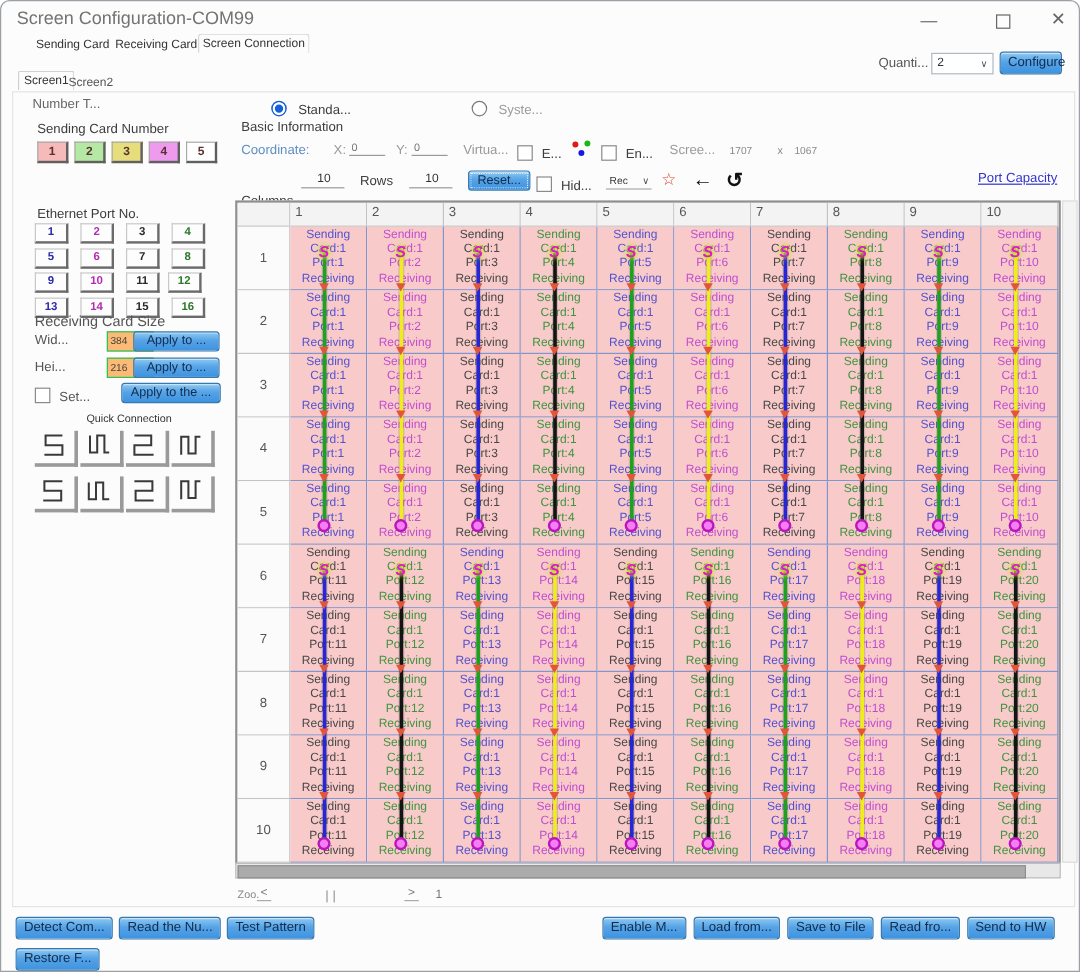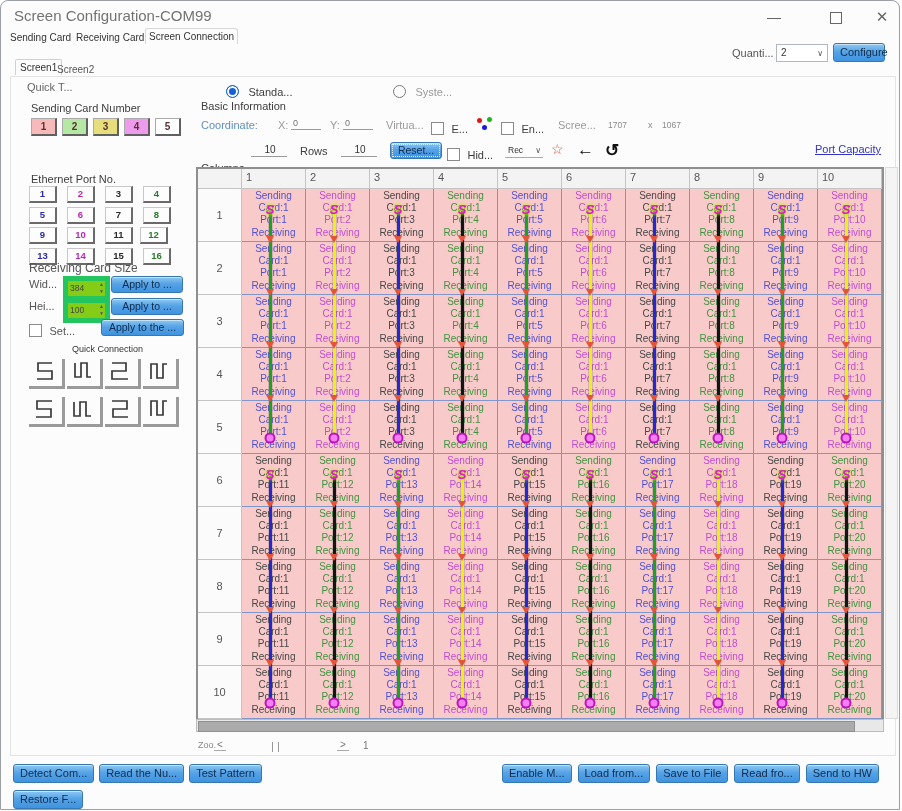--- a/index.html
+++ b/index.html
@@ -5,42 +5,42 @@
   html,body{margin:0;padding:0;background:#fff;width:902px;height:811px;overflow:hidden;
     font-family:"Liberation Sans",sans-serif;-webkit-font-smoothing:antialiased;}
   .abs{position:absolute;}
   #win{position:absolute;left:0;top:0;width:900px;height:810px;background:#fcfcfc;
     border:1px solid #9aa0a6;border-radius:8px 8px 0 0;box-sizing:border-box;}
   
   .title{left:13px;top:6px;font-size:15px;color:#737373;}
   .winbtn{top:5px;width:30px;height:22px;text-align:center;color:#666;font-size:14px;line-height:22px;cursor:default;}
   .maxbox{display:inline-block;width:10px;height:10px;border:1px solid #666;vertical-align:middle;}
   
-  .toptab{top:29px;font-size:10px;color:#333;padding:2px 3px;}
+  .toptab{top:29px;font-size:10px;color:#333;padding:2px 3px;margin-left:20px;}
   .toptab.active{top:27px;background:#fcfcfc;border:1px solid #d8d8d8;border-bottom:none;border-radius:3px 3px 0 0;}
   
   .btn{display:inline-block;background:linear-gradient(#8ec9f2,#56a3e6 45%,#3e93e0);
     border:1px solid #3779ae;border-radius:3px;color:#102c4e;font-size:10.5px;
     text-align:center;padding:1px 4px;line-height:13px;box-shadow:inset 0 1px 0 rgba(255,255,255,.5);}
   .btn.big{font-size:11px;line-height:15px;padding:1px 6px;}
   .cb{display:inline-block;width:11px;height:11px;border:1px solid #8a8a8a;background:#fff;vertical-align:-2px;margin-right:3px;}
   .radio{display:inline-block;width:11px;height:11px;border:1px solid #7a7a7a;border-radius:50%;background:#fff;vertical-align:-2px;margin-right:5px;}
   .radio.sel{background:#1560d8;border-color:#1560d8;box-shadow:inset 0 0 0 2px #fff;}
   .lbl{font-size:11px;color:#3d3d3d;}
   .glbl{font-size:11px;color:#9a9a9a;}
   .uin{border:none;border-bottom:1px solid #999;background:transparent;font-size:9px;color:#777;padding:0 0 1px 2px;}
   .link{font-size:11px;color:#3434cc;text-decoration:underline;}
   .chev{font-size:8px;color:#555;}
   
   .cardbox{display:inline-block;width:23px;height:15px;margin-right:5px;text-align:center;
     font-size:10px;font-weight:bold;color:#5a3030;line-height:15px;
     border:1px solid #aaa;border-right:2px solid #606060;border-bottom:2px solid #606060;background:#fff;}
   .portbox{position:absolute;width:25px;height:14px;text-align:center;font-size:9.5px;font-weight:bold;line-height:14px;
     background:#fdfdfd;border:1px solid #c8c8c8;border-right:2px solid #6a6a6a;border-bottom:2px solid #6a6a6a;}
-  .spin{position:absolute;width:37px;height:15px;border:5px solid #22c55e;background:#84cc16;font-size:8.5px;color:#444;}
+  .spin{position:absolute;width:37px;height:15px;border:1px solid #22c55e;background:#fdba74;font-size:8.5px;color:#444;margin-left:26px;}
   .spin .v{position:absolute;left:2px;top:2px;}
   .spin .ud{position:absolute;right:1px;top:0;font-size:5px;color:#555;line-height:7px;}
   .qicon{position:absolute;width:33px;height:27px;border-right:3px solid #9a9a9a;border-bottom:3px solid #9a9a9a;}
   .qicon svg{position:absolute;left:0;top:0;}
   
   #gridwrap{position:absolute;left:195px;top:166px;width:684px;height:550px;
     border:2px solid #8f8f8f;background:#fff;}
   #gridinner{position:relative;width:684px;height:550px;}
   .grow{display:flex;}
   .gch{width:64px;height:20px;box-sizing:border-box;background:#f3f3f3;border-right:1px solid #c4c4c4;
@@ -90,21 +90,21 @@
   <div class="qsel" style="left:775px;top:43px;">
     <span style="position:absolute;left:4px;top:2px;">2</span>
     <span class="chev" style="position:absolute;right:4px;top:4px;">∨</span>
   </div>
   <div class="abs btn big" style="left:832px;top:42px;width:52px;box-sizing:border-box;">Configure</div>
 
   <div class="abs" style="left:14px;top:58px;font-size:10px;color:#333;background:#fcfcfc;border:1px solid #d0d0d0;border-bottom:none;padding:2px 4px;border-radius:2px 2px 0 0;">Screen1</div>
   <div class="abs" style="left:52px;top:61px;font-size:10px;color:#555;padding:2px 4px;">Screen2</div>
   <div class="abs" style="left:9px;top:75px;width:884px;height:678px;border:1px solid #e4e4e4;"></div>
 
-  <div class="abs lbl" style="left:26px;top:80px;color:#666;">Quick T...</div>
+  <div class="abs lbl" style="left:26px;top:80px;color:#666;">Number T...</div>
   <div class="abs lbl" style="left:30px;top:101px;">Sending Card Number</div>
   <div class="abs" style="left:30px;top:115px;"><span class="cardbox" style="background: rgb(246, 186, 186);">1</span><span class="cardbox" style="background: rgb(181, 232, 165);">2</span><span class="cardbox" style="background: rgb(230, 222, 125);">3</span><span class="cardbox" style="background: rgb(238, 155, 238);">4</span><span class="cardbox" style="background: rgb(255, 255, 255);">5</span></div>
 
   <div class="abs lbl" style="left:30px;top:172px;">Ethernet Port No.</div>
   <div class="abs" style="left:28px;top:185px;width:160px;height:80px;">
       <div class="portbox" style="left: 0px; top: 0px; color: rgb(43, 43, 168);">1</div>
       <div class="portbox" style="left: 38px; top: 0px; color: rgb(179, 42, 179);">2</div>
       <div class="portbox" style="left: 76px; top: 0px; color: rgb(42, 42, 42);">3</div>
       <div class="portbox" style="left: 114px; top: 0px; color: rgb(42, 122, 42);">4</div>
       <div class="portbox" style="left: 0px; top: 20.5px; color: rgb(43, 43, 168);">5</div>
@@ -124,21 +124,21 @@
   <div class="abs" style="left:28px;top:260px;font-size:12px;color:#555;">Receiving Card Size</div>
   <div class="abs glbl" style="left:28px;top:277px;color:#555;">Wid...</div>
   <div class="spin" style="left:62px;top:275px;">
     <span class="v">384</span>
     <span class="ud">▲<br>▼</span>
   </div>
   <div class="abs btn" style="left:110px;top:275px;width:72px;box-sizing:border-box;">Apply to ...</div>
 
   <div class="abs glbl" style="left:28px;top:299px;color:#555;">Hei...</div>
   <div class="spin" style="left:62px;top:297px;">
-    <span class="v">100</span>
+    <span class="v">216</span>
     <span class="ud">▲<br>▼</span>
   </div>
   <div class="abs btn" style="left:110px;top:297px;width:72px;box-sizing:border-box;">Apply to ...</div>
 
   <div class="abs" style="left:28px;top:320px;">
     <span class="cb"></span>
     <span class="glbl" style="color:#555;">Set...</span>
   </div>
   <div class="abs btn" style="left:100px;top:318px;width:83px;box-sizing:border-box;">Apply to the ...</div>
 

